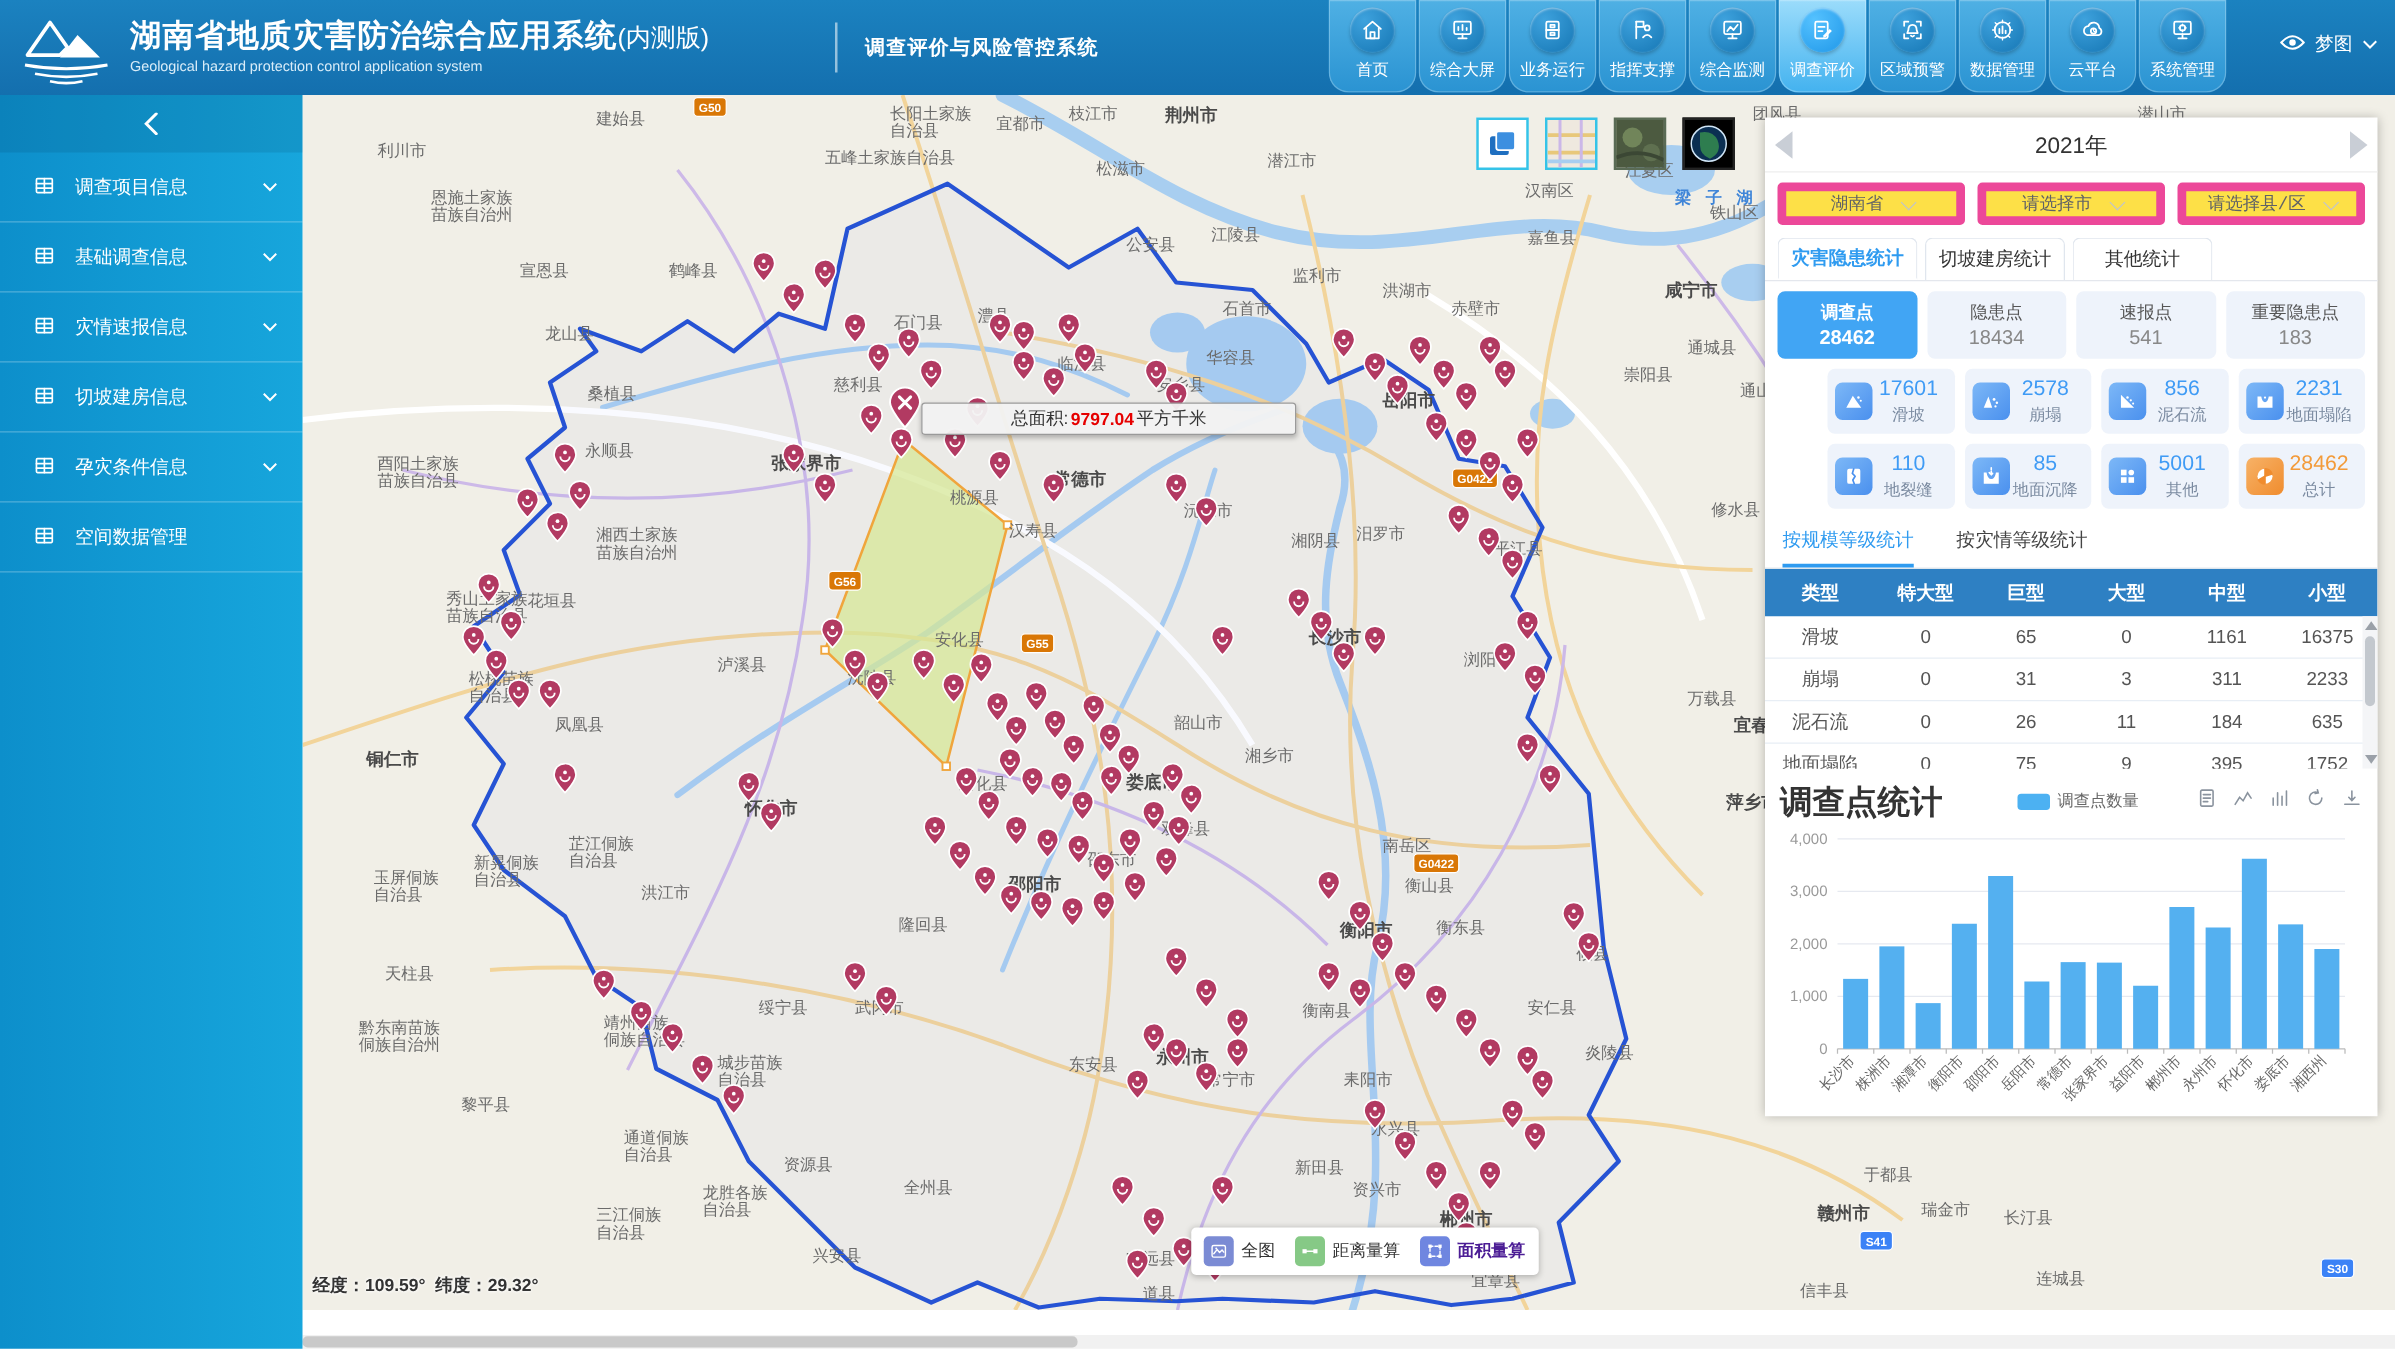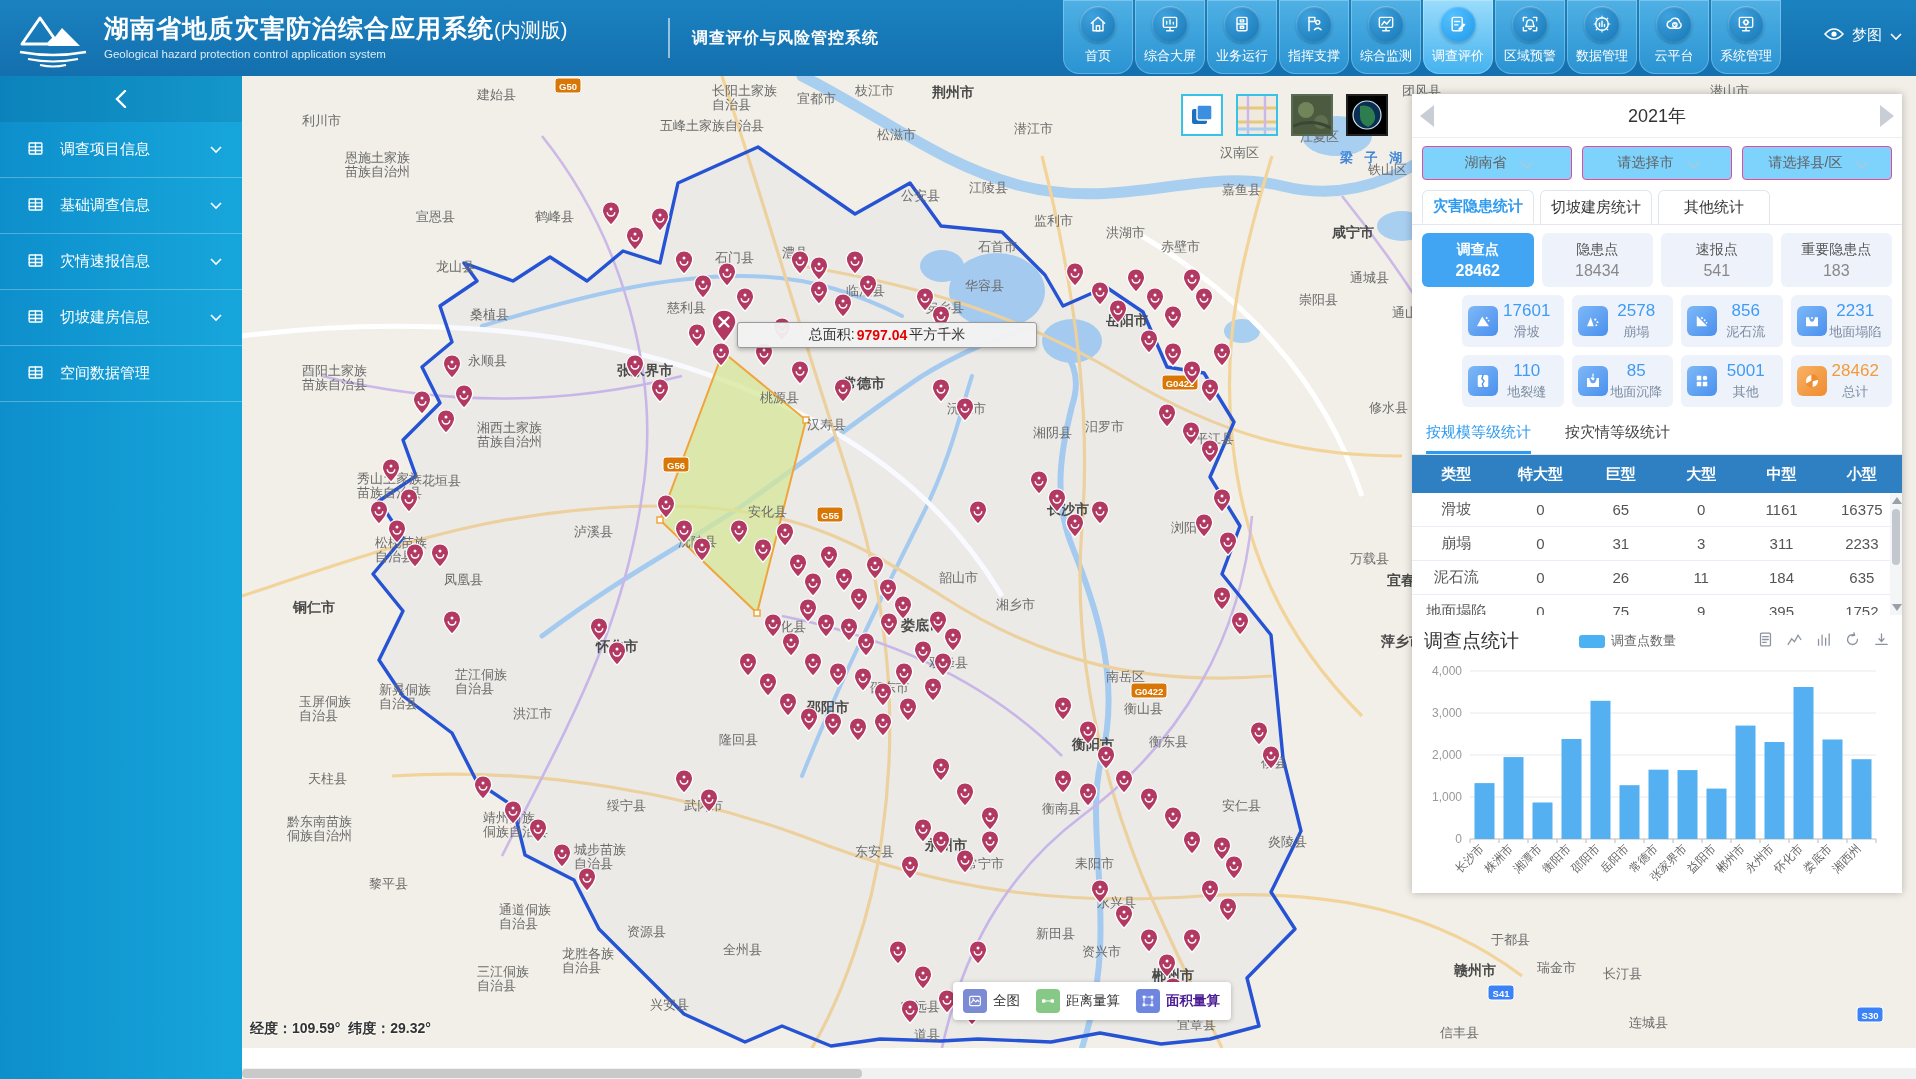--- a/index.html
+++ b/index.html
@@ -63,22 +63,22 @@
 
   
   .right-panel { position:absolute; left:1412px; top:94px; width:490px; height:799px; background:#fff;
     box-shadow:0 0 8px rgba(0,0,0,.25); z-index:30; }
   .year-row { height:44px; display:flex; align-items:center; justify-content:space-between; padding:0 8px; border-bottom:1px solid #eee;text-align:center; }
   .year-text { font-size:18px; color:#333; }
   .year-arrow { width:0; height:0; border-top:11px solid transparent; border-bottom:11px solid transparent; cursor:pointer; }
   .year-arrow.prev { border-right:14px solid #c9ced6; }
   .year-arrow.next { border-left:14px solid #c9ced6; }
   .select-row { display:flex; gap:10px; padding:8px 10px 6px; }
-  .ui-select { flex:1; height:34px; border:1px solid #ec4899; border-radius:4px; display:flex; align-items:center;
-    justify-content:center; gap:14px; font-size:14px; color:#606266; cursor:pointer; background:#7dd3fc; }
+  .ui-select { flex:1; height:34px; border:7px solid #ec4899; border-radius:4px; display:flex; align-items:center;
+    justify-content:center; gap:14px; font-size:14px; color:#606266; cursor:pointer; background:#fde047;font-family:Liberation Mono, monospace; }
   .ui-select .chev { width:9px; height:9px; border-right:1.6px solid #c0c4cc; border-bottom:1.6px solid #c0c4cc;
     transform:rotate(45deg) translateY(-2px); }
   .tab-row { display:flex; padding:4px 10px 0; gap:0; border-bottom:1px solid #e4e7ed; }
   .tab-box { min-width:112px; padding:0 0; height:34px; border:1px solid #e0e6ee; border-bottom:none; border-radius:6px 6px 0 0;
     display:flex; align-items:center; justify-content:center; font-size:15px; color:#333; cursor:pointer; margin-right:6px; background:#fff; }
   .tab-box.active { color:#2f9bf0; font-weight:bold; border-bottom:2px solid #fff; margin-bottom:-1px; }
   .cards-summary { display:grid; grid-template-columns:repeat(4,1fr); gap:8px; padding:8px 10px 4px; }
   .sum-card { height:54px; border-radius:6px; background:#eef3fb; display:flex; flex-direction:column; align-items:center; justify-content:center; cursor:pointer; }
   .sum-card .sc-label { font-size:14px; color:#555; }
   .sum-card .sc-value { font-size:16px; color:#888; margin-top:3px; }
@@ -101,21 +101,21 @@
   .st-row.head { height:38px; background:#2e80c3; color:#fff; font-weight:bold; border-bottom:none; }
   .st-cell { flex:1; text-align:center; white-space:nowrap; }
   .st-cell.c0 { flex:1.1; }
   .v-scroll { position:absolute; right:0; top:38px; width:12px; height:122px; background:#f4f5f7; }
   .v-scroll .thumb { position:absolute; left:2px; top:16px; width:8px; height:56px; background:#c3c8ce; border-radius:4px; }
   .v-scroll .up,.v-scroll .dn { position:absolute; left:2px; width:0; height:0; border-left:5px solid transparent; border-right:5px solid transparent; }
   .v-scroll .up { top:4px; border-bottom:7px solid #9aa0a8; }
   .v-scroll .dn { bottom:4px; border-top:7px solid #9aa0a8; }
   .chart-section { padding:10px 12px 0; }
   .chart-header { display:flex; align-items:center; height:32px; }
-  .chart-title { font-size:19px; font-weight:normal; color:#333; }
+  .chart-title { font-size:26px; font-weight:bold; color:#333; }
   .chart-legend { display:flex; align-items:center; gap:6px; margin-left:60px; }
   .legend-swatch { width:26px; height:13px; border-radius:3px; background:#4cb1f2; }
   .legend-text { font-size:13px; color:#666; }
   .chart-tools { margin-left:auto; display:flex; gap:12px; }
   .chart-tools svg { cursor:pointer; }
   .chart-body { position:relative; height:228px; margin-top:4px; }
 
   
   .bottom-strip { position:absolute; left:242px; top:1048px; width:1674px; height:20px; background:#fff; z-index:35; }
   .h-scrollbar { position:absolute; left:242px; top:1068px; width:1674px; height:11px; background:#f1f1f1; z-index:36; }
@@ -299,20 +299,30 @@
         <svg width="12" height="8" viewBox="0 0 12 8">
           <path d="M1 1 L6 6 L11 1" stroke="#fff" stroke-width="1.6" fill="none"></path>
         </svg>
       </div>
       <div class="menu-item">
         <span class="mi-icon"><svg width="19" height="19" viewBox="0 0 24 24" fill="none" stroke="#fff" stroke-width="1.7" stroke-linecap="round" stroke-linejoin="round">
             <rect x="4" y="5" width="16" height="14" rx="1"></rect>
             <path d="M12 5 V19 M4 10 H20 M4 14.5 H20"></path>
           </svg></span>
     <span class="mi-label">切坡建房信息</span>
+        <svg width="12" height="8" viewBox="0 0 12 8">
+          <path d="M1 1 L6 6 L11 1" stroke="#fff" stroke-width="1.6" fill="none"></path>
+        </svg>
+      </div>
+      <div class="menu-item">
+        <span class="mi-icon"><svg width="19" height="19" viewBox="0 0 24 24" fill="none" stroke="#fff" stroke-width="1.7" stroke-linecap="round" stroke-linejoin="round">
+            <rect x="4" y="5" width="16" height="14" rx="1"></rect>
+            <path d="M12 5 V19 M4 10 H20 M4 14.5 H20"></path>
+          </svg></span>
+    <span class="mi-label">孕灾条件信息</span>
         <svg width="12" height="8" viewBox="0 0 12 8">
           <path d="M1 1 L6 6 L11 1" stroke="#fff" stroke-width="1.6" fill="none"></path>
         </svg>
       </div>
       <div class="menu-item">
         <span class="mi-icon"><svg width="19" height="19" viewBox="0 0 24 24" fill="none" stroke="#fff" stroke-width="1.7" stroke-linecap="round" stroke-linejoin="round">
             <rect x="4" y="5" width="16" height="14" rx="1"></rect>
             <path d="M12 5 V19 M4 10 H20 M4 14.5 H20"></path>
           </svg></span>
     <span class="mi-label">空间数据管理</span>

